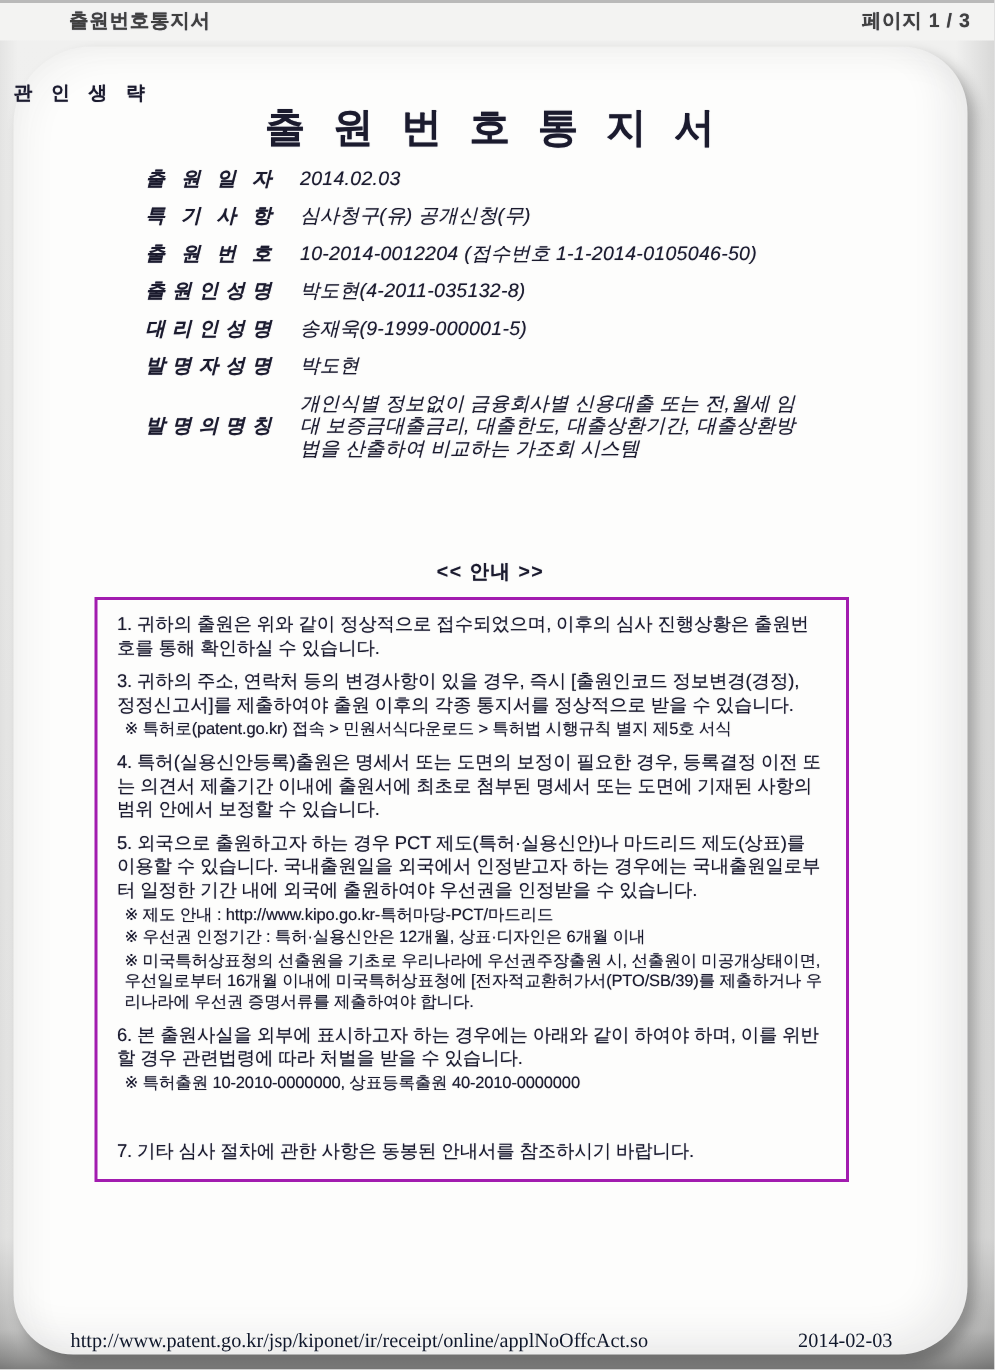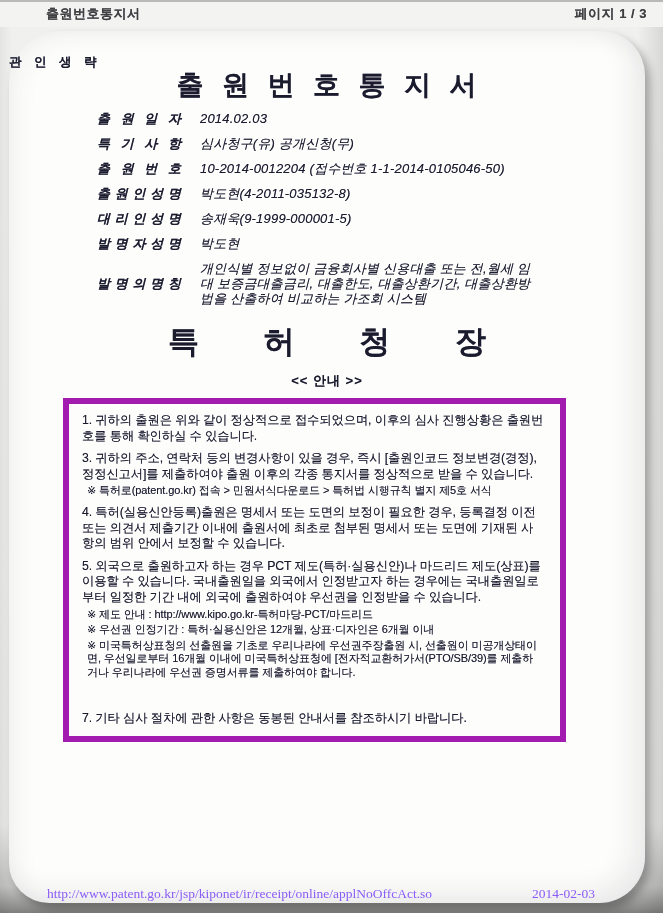--- a/index.html
+++ b/index.html
@@ -9,21 +9,21 @@
     background:#f3f3f2;overflow:hidden;
     font-family:"Liberation Sans","DejaVu Sans",sans-serif;
     color:#1b1b2e;
   }
   #stage::before{content:"";position:absolute;left:0;top:0;right:0;height:2px;background:#b9b9b9;}
 
   
   .print-hdr{position:absolute;top:5px;font-size:13px;font-weight:600;color:#404040;letter-spacing:.5px;}
   .print-hdr.left{left:46px;}
   .print-hdr.right{right:16px;}
-  .print-ftr{position:absolute;top:886px;font-family:"Liberation Serif","DejaVu Serif",serif;font-size:13.5px;color:#8b5cf6;z-index:5;}
+  .print-ftr{position:absolute;top:886px;font-family:"Liberation Serif","DejaVu Serif",serif;font-size:13.5px;color:#0f172a;z-index:5;}
   .print-ftr.url{left:47px;}
   .print-ftr.date{right:68px;}
 
   
   .scan{
     position:absolute;left:0;top:27px;width:663px;height:886px;
     background:
       linear-gradient(to right, rgba(0,0,0,0.05) 0, rgba(0,0,0,0) 12px),
       linear-gradient(to left, rgba(0,0,0,0.10) 0, rgba(0,0,0,0) 26px),
       linear-gradient(to bottom, #f0f0ef 0, #e9e9e8 90%, #c2c2c1 97%, #8e8e8d 99.4%, #7e7e7d 100%);
@@ -56,21 +56,21 @@
 
   
   .commissioner{position:absolute;top:290px;left:0;width:100%;text-align:center;
     font-size:31px;font-weight:700;word-spacing:56px;}
   .guide-heading{position:absolute;top:341px;left:0;width:100%;text-align:center;
     font-size:13px;font-weight:700;letter-spacing:1px;}
 
   
   .notice-box{
     position:absolute;left:54px;top:367px;width:503px;
-    border:6px solid #a21caf;background:#fdfdfc;
+    border:2px solid #a21caf;background:#fdfdfc;
     padding:9px 16px 8px 13px;
   }
   .n-item{margin-bottom:7px;}
   .n-item:last-child{margin-bottom:2px;margin-top:31px;}
   .n-text{font-size:12.3px;line-height:15.6px;letter-spacing:-.1px;}
   .n-note{font-size:11px;line-height:13.6px;margin:2px 0 0 5px;letter-spacing:-.1px;}
 </style>
 </head>
 <body>
 
@@ -110,21 +110,20 @@
           <div class="frow">
             <span class="lbl">발 명 자 성 명</span>
             <span class="val">박도현</span>
           </div>
           <div class="frow multiline">
             <span class="lbl">발 명 의 명 칭</span>
             <span class="val">개인식별 정보없이 금융회사별 신용대출 또는 전,월세 임대 보증금대출금리, 대출한도, 대출상환기간, 대출상환방법을 산출하여 비교하는 가조회 시스템</span>
           </div>
         </div>
 
-        <div class="commissioner">특 허 청 장</div>
 
         <div class="guide-heading">&lt;&lt; 안내 &gt;&gt;</div>
 
         <div class="notice-box">
           <div class="n-item">
             <div class="n-text">1. 귀하의 출원은 위와 같이 정상적으로 접수되었으며, 이후의 심사 진행상황은 출원번호를 통해 확인하실 수 있습니다.</div>
           </div>
           <div class="n-item">
             <div class="n-text">3. 귀하의 주소, 연락처 등의 변경사항이 있을 경우, 즉시 [출원인코드 정보변경(경정), 정정신고서]를 제출하여야 출원 이후의 각종 통지서를 정상적으로 받을 수 있습니다.</div>
             <div class="n-note">※ 특허로(patent.go.kr) 접속 &gt; 민원서식다운로드 &gt; 특허법 시행규칙 별지 제5호 서식</div>
@@ -132,20 +131,24 @@
           <div class="n-item">
             <div class="n-text">4. 특허(실용신안등록)출원은 명세서 또는 도면의 보정이 필요한 경우, 등록결정 이전 또는 의견서 제출기간 이내에 출원서에 최초로 첨부된 명세서 또는 도면에 기재된 사항의 범위 안에서 보정할 수 있습니다.</div>
           </div>
           <div class="n-item">
             <div class="n-text">5. 외국으로 출원하고자 하는 경우 PCT 제도(특허·실용신안)나 마드리드 제도(상표)를 이용할 수 있습니다. 국내출원일을 외국에서 인정받고자 하는 경우에는 국내출원일로부터 일정한 기간 내에 외국에 출원하여야 우선권을 인정받을 수 있습니다.</div>
             <div class="n-note">※ 제도 안내 : http://www.kipo.go.kr-특허마당-PCT/마드리드</div>
             <div class="n-note">※ 우선권 인정기간 : 특허·실용신안은 12개월, 상표·디자인은 6개월 이내</div>
             <div class="n-note">※ 미국특허상표청의 선출원을 기초로 우리나라에 우선권주장출원 시, 선출원이 미공개상태이면, 우선일로부터 16개월 이내에 미국특허상표청에 [전자적교환허가서(PTO/SB/39)를 제출하거나 우리나라에 우선권 증명서류를 제출하여야 합니다.</div>
           </div>
           <div class="n-item">
+            <div class="n-text">6. 본 출원사실을 외부에 표시하고자 하는 경우에는 아래와 같이 하여야 하며, 이를 위반할 경우 관련법령에 따라 처벌을 받을 수 있습니다.</div>
+            <div class="n-note">※ 특허출원 10-2010-0000000, 상표등록출원 40-2010-0000000</div>
+          </div>
+          <div class="n-item">
             <div class="n-text">7. 기타 심사 절차에 관한 사항은 동봉된 안내서를 참조하시기 바랍니다.</div>
           </div>
         </div>
 
       </div>
     </div>
   </div>
 
   <div class="print-ftr url">http://www.patent.go.kr/jsp/kiponet/ir/receipt/online/applNoOffcAct.so</div>
   <div class="print-ftr date">2014-02-03</div>

